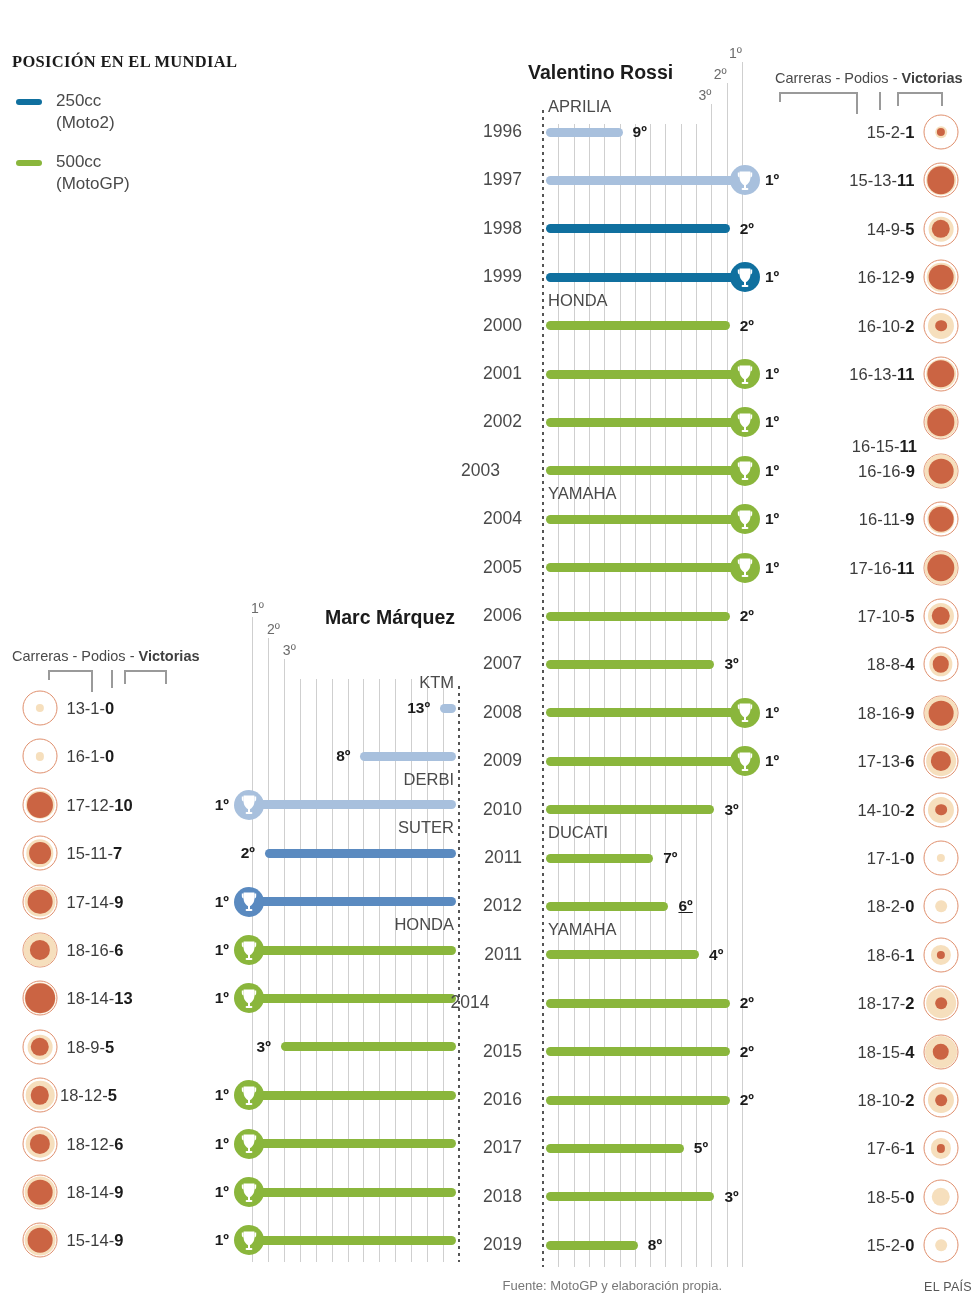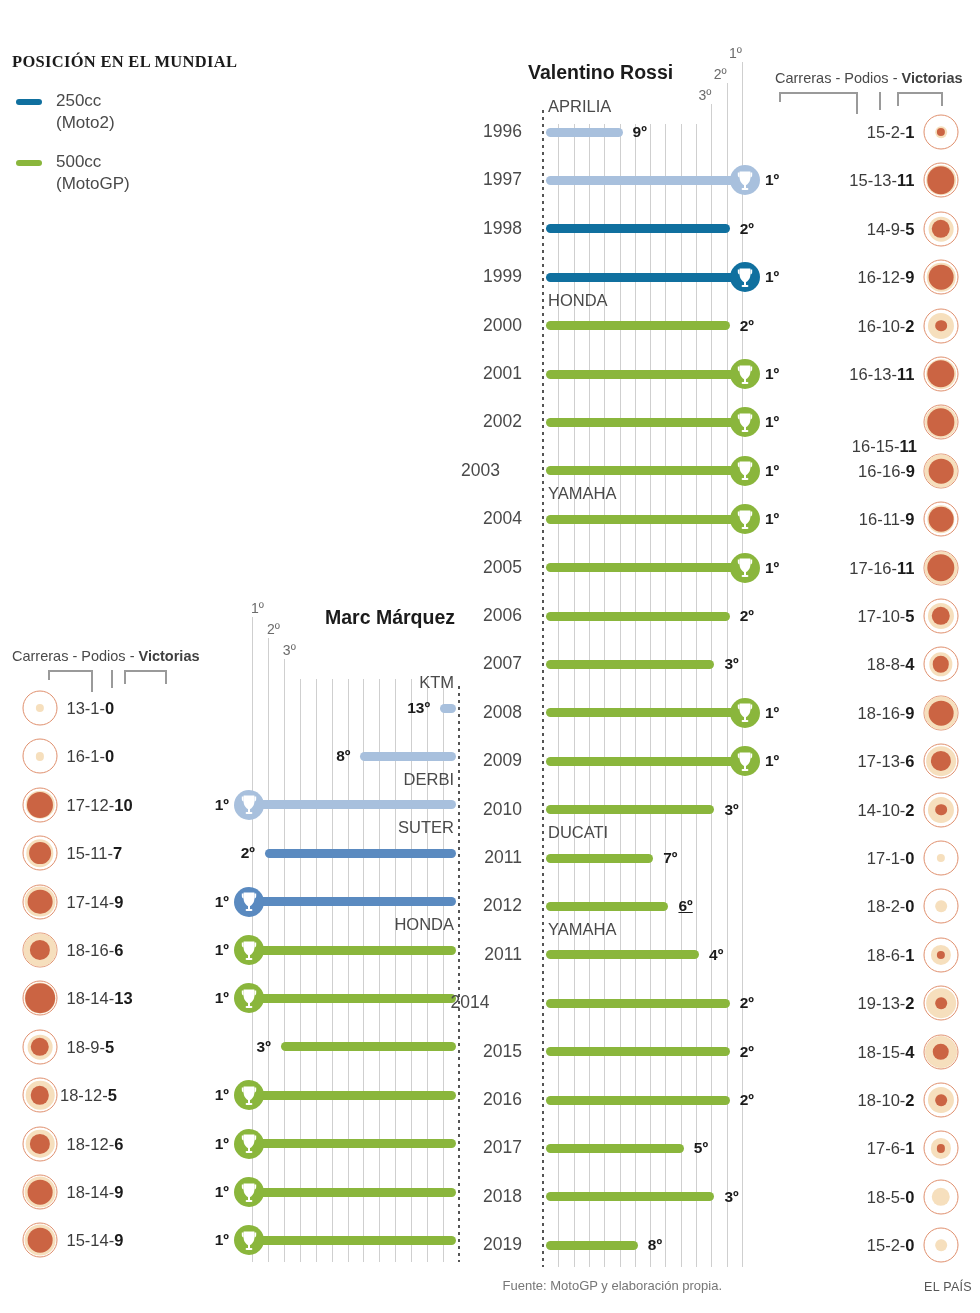--- a/index.html
+++ b/index.html
@@ -379,21 +379,21 @@
       <span class="ring-win" style="width: 8.24958px; height: 8.24958px;"></span>
     </div>
     <div class="stat" style="top: 946.8px; right: 65.5px;"><span>18-6-</span><b>1</b></div>
     <div class="bar" title="2014 — 2º" style="background: rgb(138, 182, 60); top: 998.7px; width: 183.692px; left: 546px;"></div>
     <div class="pos-label" style="top: 995.2px; left: 739.692px;">2º</div>
     <div class="nest" style="width: 35px; height: 35px; left: 923.5px; top: 985.7px;">
       <span class="ring-races" style="width: 35px; height: 35px;"></span>
       <span class="ring-pod" style="width: 29.7443px; height: 29.7443px;"></span>
       <span class="ring-win" style="width: 11.6667px; height: 11.6667px;"></span>
     </div>
-    <div class="stat" style="top: 995.2px; right: 65.5px;"><span>19-13-</span><b>2</b></div>
+    <div class="stat" style="top: 995.2px; right: 65.5px;"><span>18-17-</span><b>2</b></div>
     <div class="bar" title="2015 — 2º" style="background: rgb(138, 182, 60); top: 1047.1px; width: 183.692px; left: 546px;"></div>
     <div class="pos-label" style="top: 1043.6px; left: 739.692px;">2º</div>
     <div class="nest" style="width: 35px; height: 35px; left: 923.5px; top: 1034.1px;">
       <span class="ring-races" style="width: 35px; height: 35px;"></span>
       <span class="ring-pod" style="width: 31.9505px; height: 31.9505px;"></span>
       <span class="ring-win" style="width: 16.4992px; height: 16.4992px;"></span>
     </div>
     <div class="stat" style="top: 1043.6px; right: 65.5px;"><span>18-15-</span><b>4</b></div>
     <div class="bar" title="2016 — 2º" style="background: rgb(138, 182, 60); top: 1095.5px; width: 183.692px; left: 546px;"></div>
     <div class="pos-label" style="top: 1092px; left: 739.692px;">2º</div>

